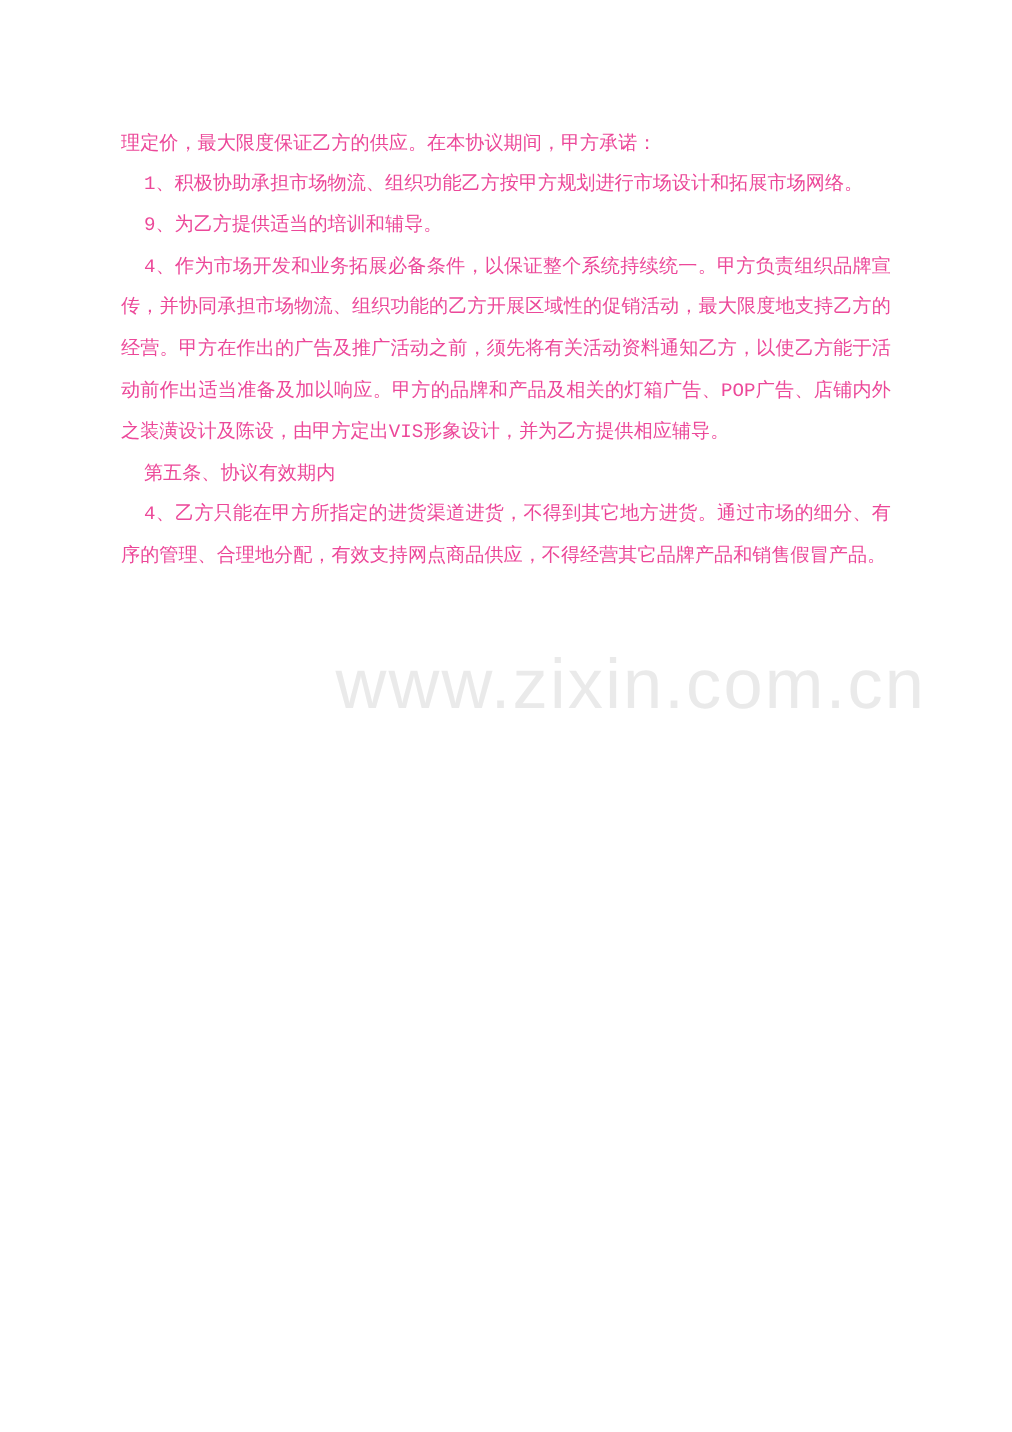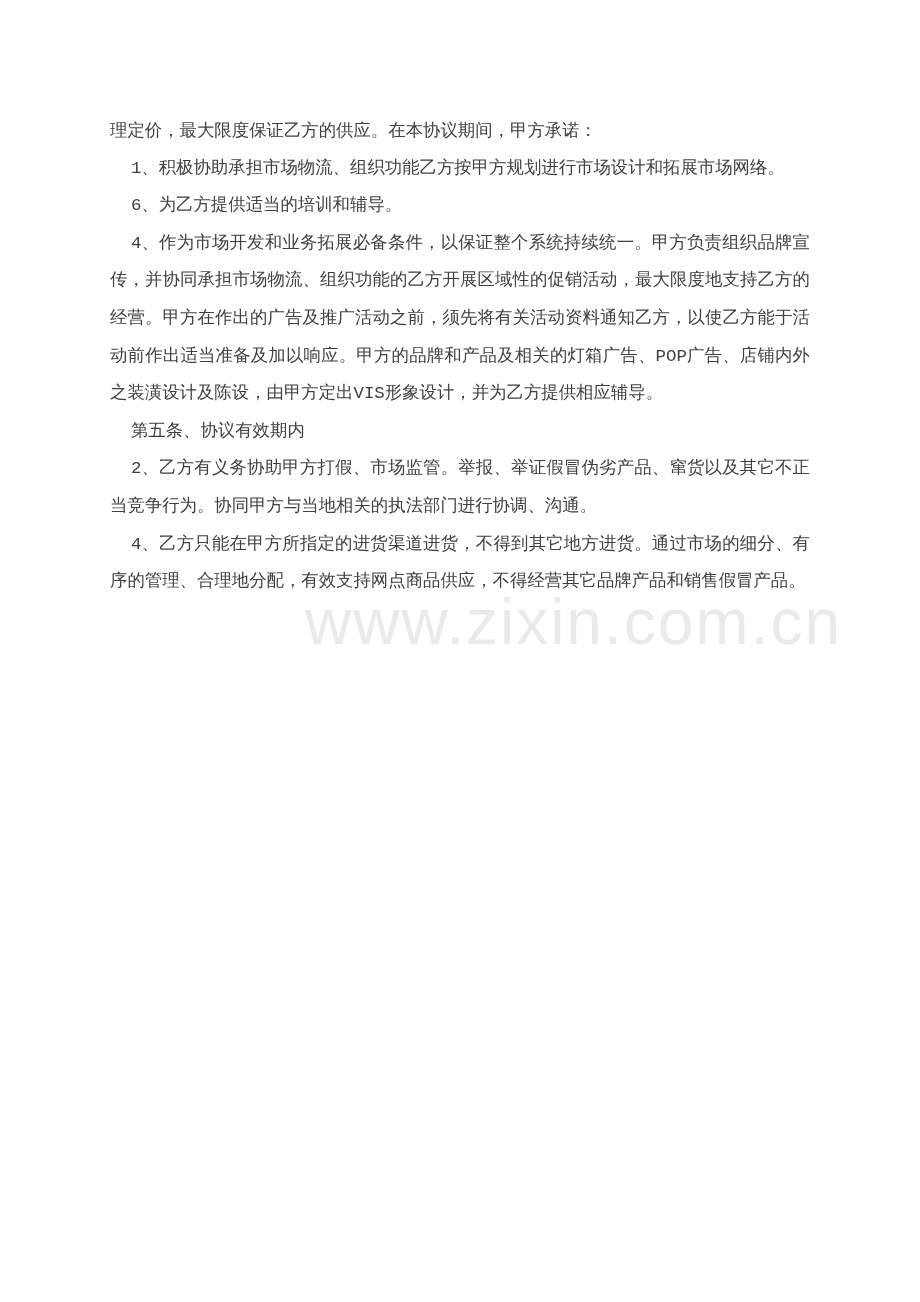--- a/index.html
+++ b/index.html
@@ -1,37 +1,36 @@
 <!DOCTYPE html>
 <html><head>
 <meta charset="utf-8">
 <style>
   html, body { margin: 0; padding: 0; background: #ffffff; }
   body { width: 920px; height: 1302px; position: relative; overflow: hidden; }
   .page {
     position: absolute; left: 110px; top: 112px; width: 700px;
     font-family: "DejaVu Sans", "Liberation Sans", sans-serif;
-    font-size: 17.4px; line-height: 37.6px; color: #404040;
+    font-size: 17.4px; line-height: 37.6px; color: #ec4899;
     text-align: justify; text-justify: inter-character;
   }
   .page p { margin: 0; }
   .indent { text-indent: 1.2em; font-family: Liberation Mono, monospace; }
   .watermark {
     position: absolute; left: 305px; top: 585px;
     font-family: "Liberation Sans", sans-serif; font-size: 64px;
     color: rgba(180,180,180,0.28); letter-spacing: 2px; pointer-events: none;
     white-space: nowrap;
   }
 </style>
 </head>
 <body>
 
 <div class="watermark">www.zixin.com.cn</div>
 
 <div class="page">
   <p>理定价，最大限度保证乙方的供应。在本协议期间，甲方承诺：</p>
   <p class="indent">1、积极协助承担市场物流、组织功能乙方按甲方规划进行市场设计和拓展市场网络。</p>
-  <p class="indent">6、为乙方提供适当的培训和辅导。</p>
+  <p class="indent">9、为乙方提供适当的培训和辅导。</p>
   <p class="indent">4、作为市场开发和业务拓展必备条件，以保证整个系统持续统一。甲方负责组织品牌宣传，并协同承担市场物流、组织功能的乙方开展区域性的促销活动，最大限度地支持乙方的经营。甲方在作出的广告及推广活动之前，须先将有关活动资料通知乙方，以使乙方能于活动前作出适当准备及加以响应。甲方的品牌和产品及相关的灯箱广告、POP广告、店铺内外之装潢设计及陈设，由甲方定出VIS形象设计，并为乙方提供相应辅导。</p>
   <p class="indent">第五条、协议有效期内</p>
-  <p class="indent">2、乙方有义务协助甲方打假、市场监管。举报、举证假冒伪劣产品、窜货以及其它不正当竞争行为。协同甲方与当地相关的执法部门进行协调、沟通。</p>
   <p class="indent">4、乙方只能在甲方所指定的进货渠道进货，不得到其它地方进货。通过市场的细分、有序的管理、合理地分配，有效支持网点商品供应，不得经营其它品牌产品和销售假冒产品。</p>
 </div>
 
 </body></html>

